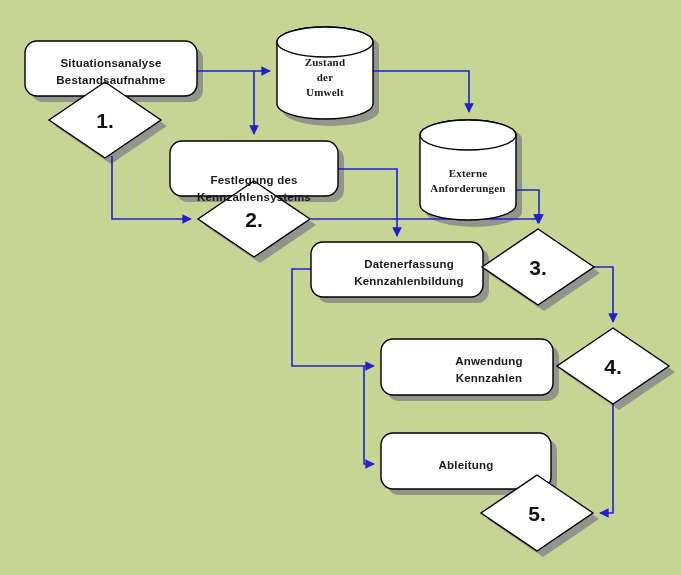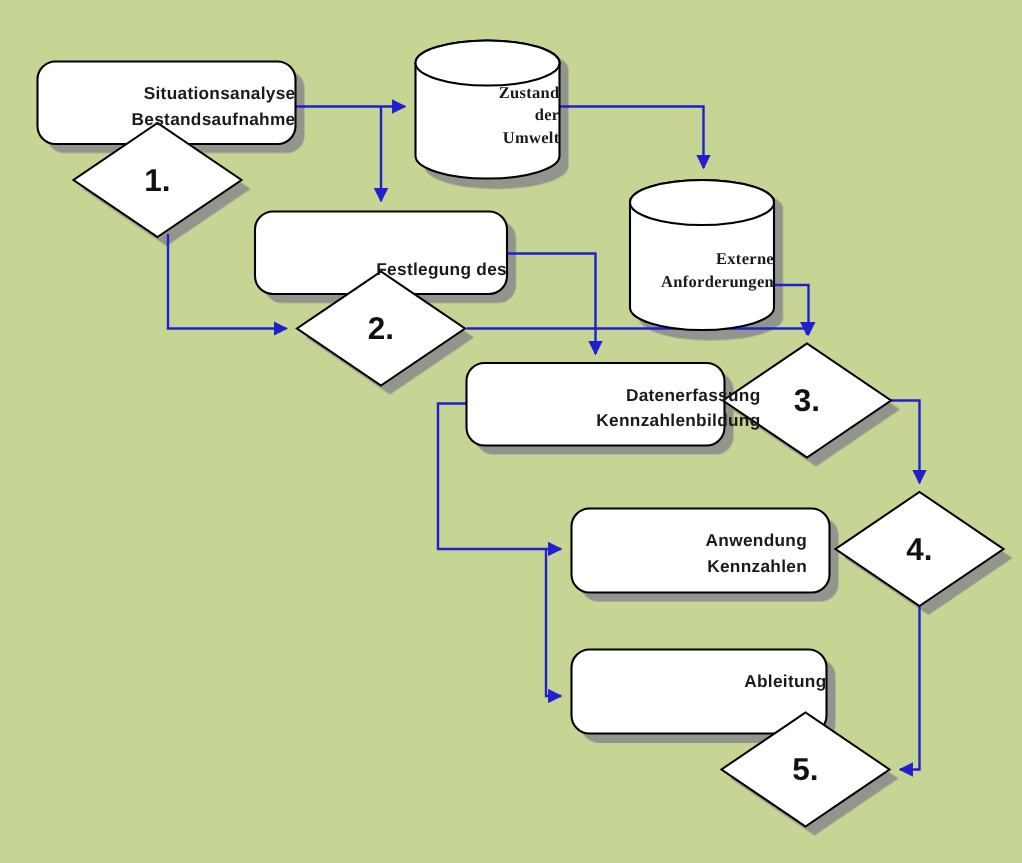--- a/index.html
+++ b/index.html
@@ -19,21 +19,21 @@
   #svg-layer {
     position: absolute;
     left: 0;
     top: 0;
     width: 681px;
     height: 575px;
   }
   .node-label {
     position: absolute;
     pointer-events: none;
-    text-align: right;
+    text-align: center;
     color: #1a1a1a;
     font-family: "Liberation Sans", sans-serif;
     font-size: 11.5px;
     font-weight: bold;
     letter-spacing: 0.2px;
     line-height: 17px;
     white-space: nowrap;
   }
   .node-label.cyl {
     font-size: 11px;
@@ -134,38 +134,39 @@
   </div>
 
   <div class="node-label cyl" style="left:277px; top:55px; width:96px;">
     <div>Zustand</div>
     <div>der</div>
     <div>Umwelt</div>
   </div>
 
   <div class="node-label" style="left:170px; top:172px; width:168px;">
     <div>Festlegung des</div>
+    <div>Kennzahlensystems</div>
   </div>
 
   <div class="node-label cyl" style="left:420px; top:166px; width:96px;">
     <div>Externe</div>
     <div>Anforderungen</div>
   </div>
 
   <div class="node-label" style="left:311px; top:256px; width:196px;">
     <div>Datenerfassung</div>
     <div>Kennzahlenbildung</div>
   </div>
 
-  <div class="node-label" style="left:366px; top:353px; width:172px;">
+  <div class="node-label" style="left:403px; top:353px; width:172px;">
     <div>Anwendung</div>
     <div>Kennzahlen</div>
   </div>
 
-  <div class="node-label" style="left:381px; top:447px; width:170px;">
+  <div class="node-label" style="left:381px; top:457px; width:170px;">
     <div>Ableitung</div>
   </div>
 
   <div class="diamond-label" style="left:75px; top:110px; width:60px;">1.</div>
   <div class="diamond-label" style="left:224px; top:209px; width:60px;">2.</div>
   <div class="diamond-label" style="left:508px; top:257px; width:60px;">3.</div>
   <div class="diamond-label" style="left:583px; top:356px; width:60px;">4.</div>
   <div class="diamond-label" style="left:507px; top:503px; width:60px;">5.</div>
 
 </div>

